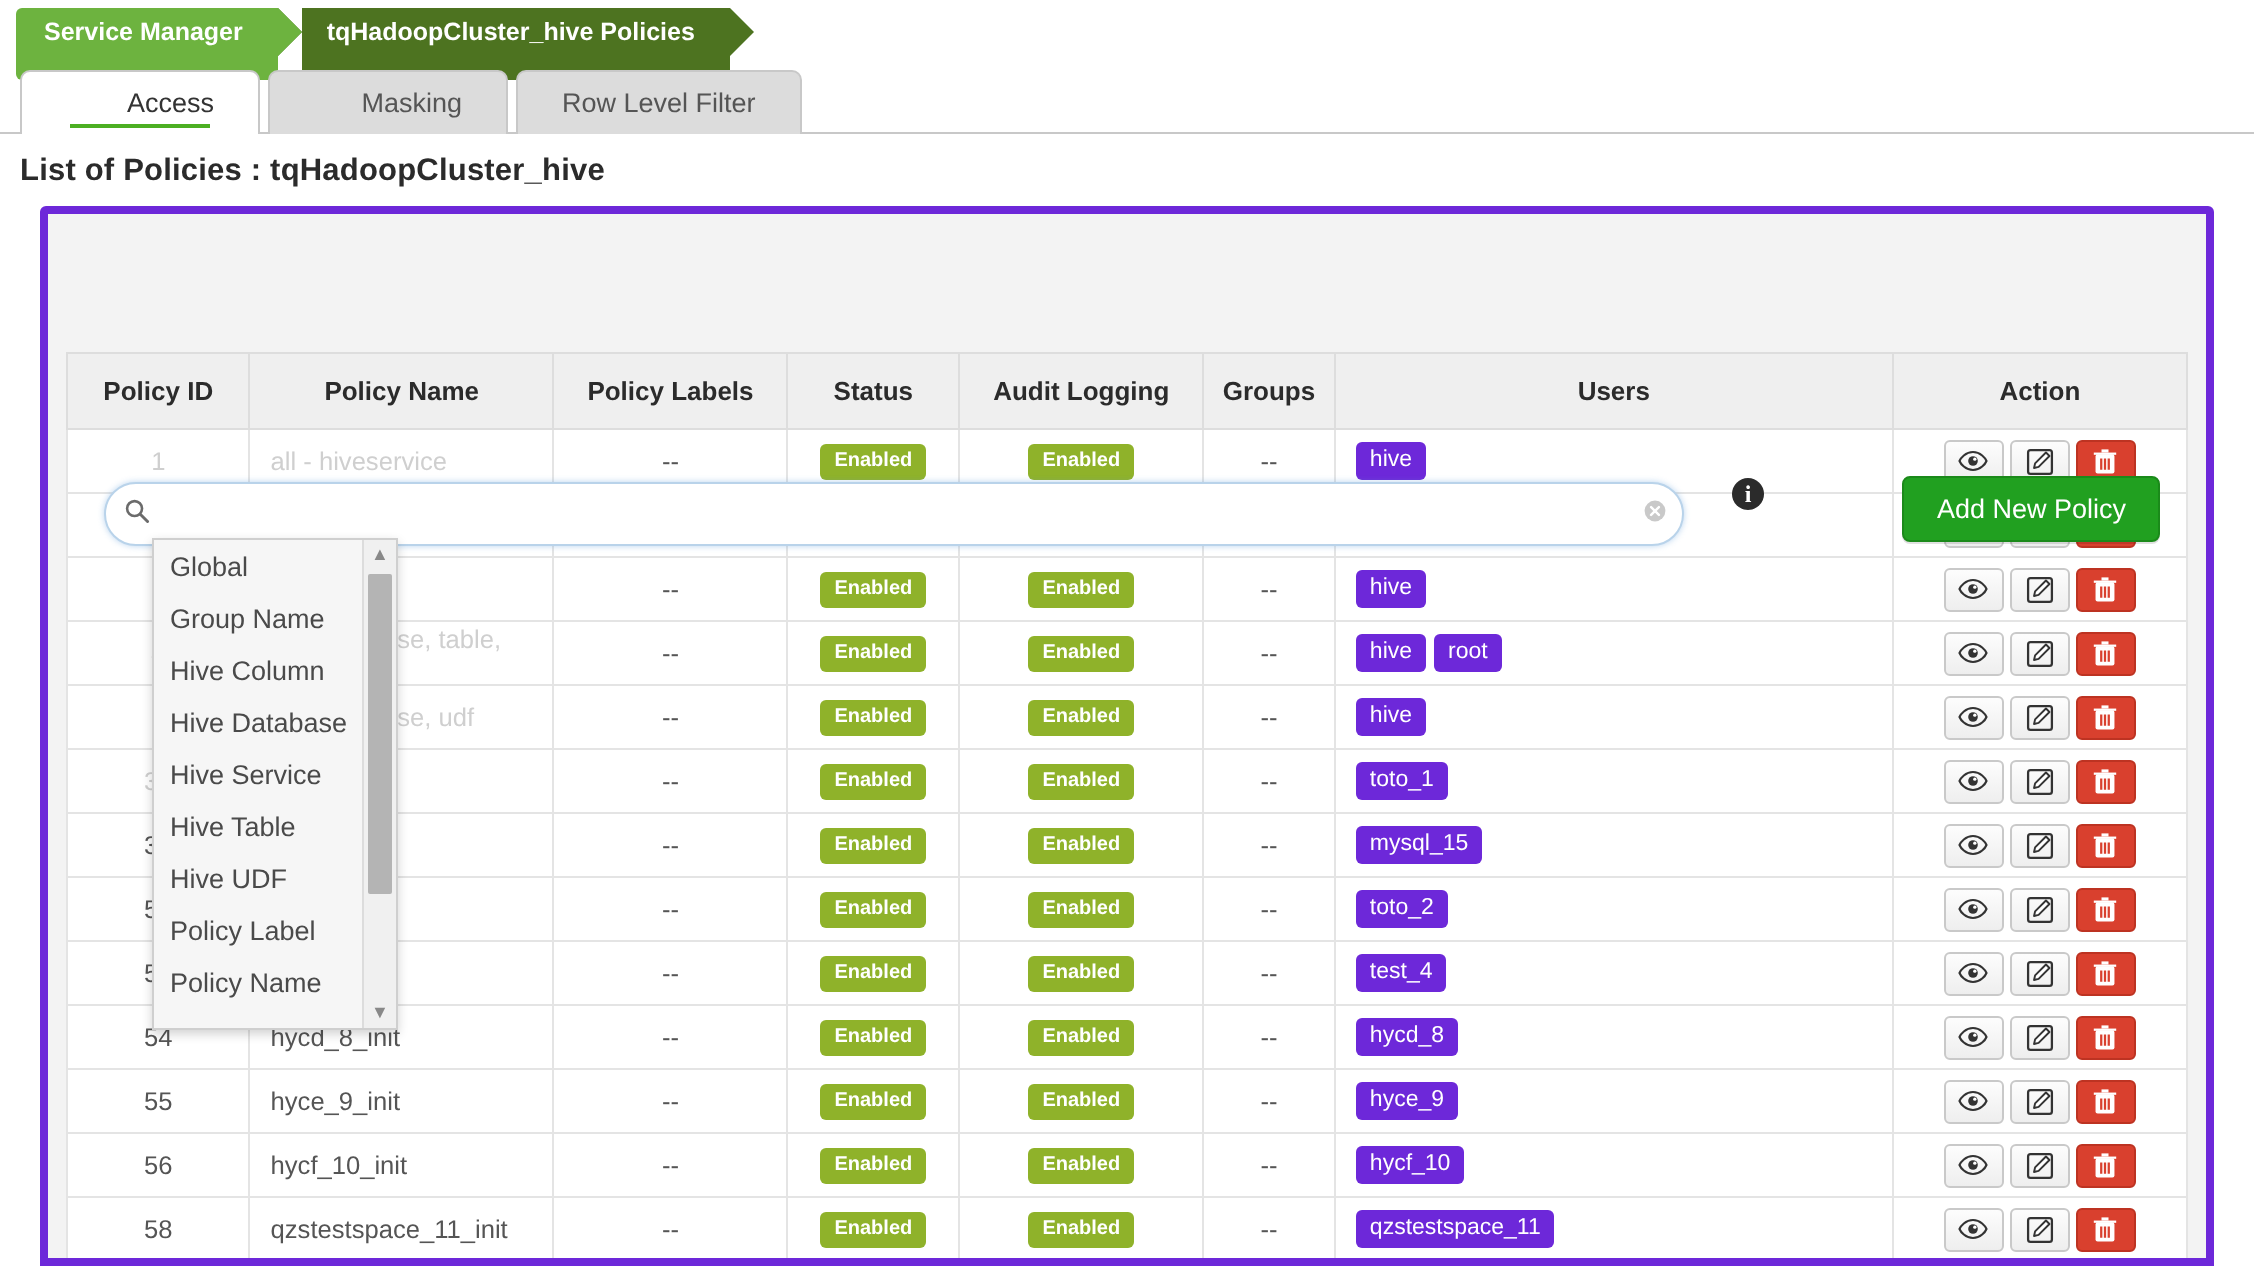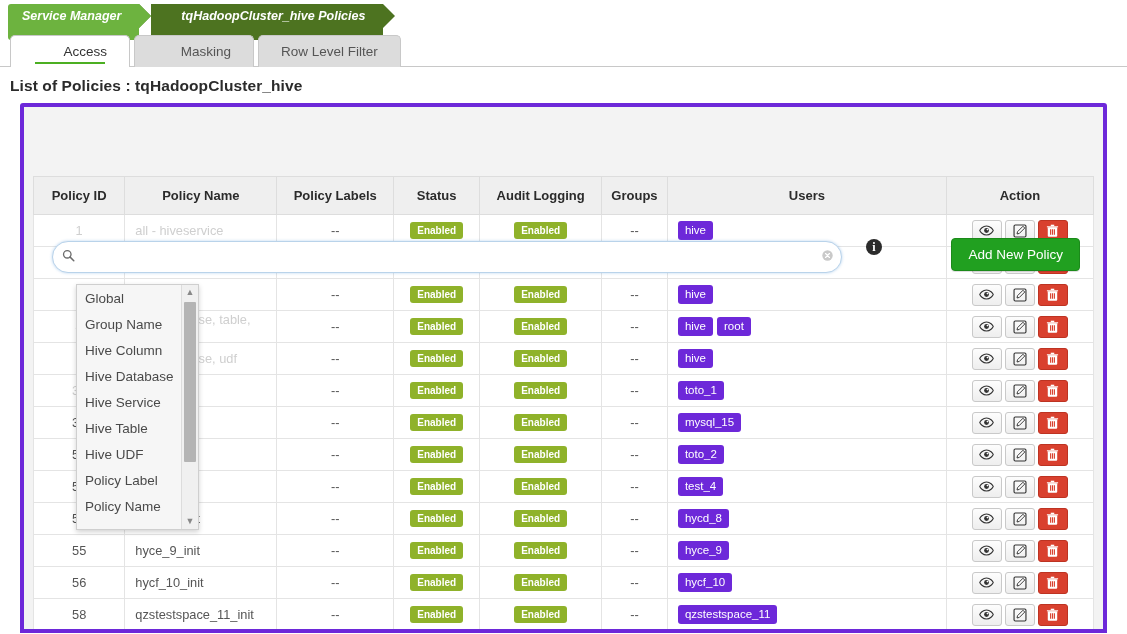--- a/index.html
+++ b/index.html
@@ -13,24 +13,23 @@
     overflow:hidden;
     position:relative;
   }
 
   
   .breadcrumb-bar { height:30px; padding:4px 0 0 8px; position:relative; }
   .crumb {
     position:relative; display:inline-block; height:36px; line-height:24px;
     color:#fff; font-size:12.5px; font-weight:bold; padding:0 18px 0 14px;
     vertical-align:top;
-    font-style:italic;
   }
   .crumb.first { background:#6db33f; border-radius:3px 0 0 3px; }
-  .crumb.second { background:#4d7320; margin-left:12px; padding-left:30px; }
+  .crumb.second { background:#4d7320; margin-left:12px; padding-left:12px; }
   .crumb.first:after {
     content:""; position:absolute; right:-12px; top:0;
     border-top:12px solid transparent; border-bottom:12px solid transparent;
     border-left:12px solid #6db33f; z-index:3;
   }
   .crumb.second:before {
     content:""; position:absolute; left:-12px; top:0;
     border-top:12px solid transparent; border-bottom:12px solid transparent;
     border-left:12px solid #4d7320; z-index:1;
   }
@@ -136,21 +135,21 @@
     justify-content:center; cursor:pointer;
   }
   .act.del { background:#d9402e; border-color:#bd3322; }
   .act svg { display:block; }
 
   
   tr.faded td.c-id, tr.faded td.c-name { color:#cfcfcf; }
 
   
   .dropdown {
-    position:absolute; left:52px; top:177px; width:123px; height:246px;
+    position:absolute; left:52px; top:162px; width:123px; height:246px;
     background:#f6f6f6; border:1px solid #cfcfcf;
     box-shadow:0 2px 5px rgba(0,0,0,.18);
     z-index:50; overflow:hidden;
   }
   .dd-list { position:absolute; left:0; top:0; right:17px; bottom:0; padding-top:1px; }
   .dd-item {
     height:26px; line-height:26px; padding-left:8px;
     font-size:13.5px; color:#4a4a4a; white-space:nowrap; cursor:pointer;
   }
   .dd-scroll {

